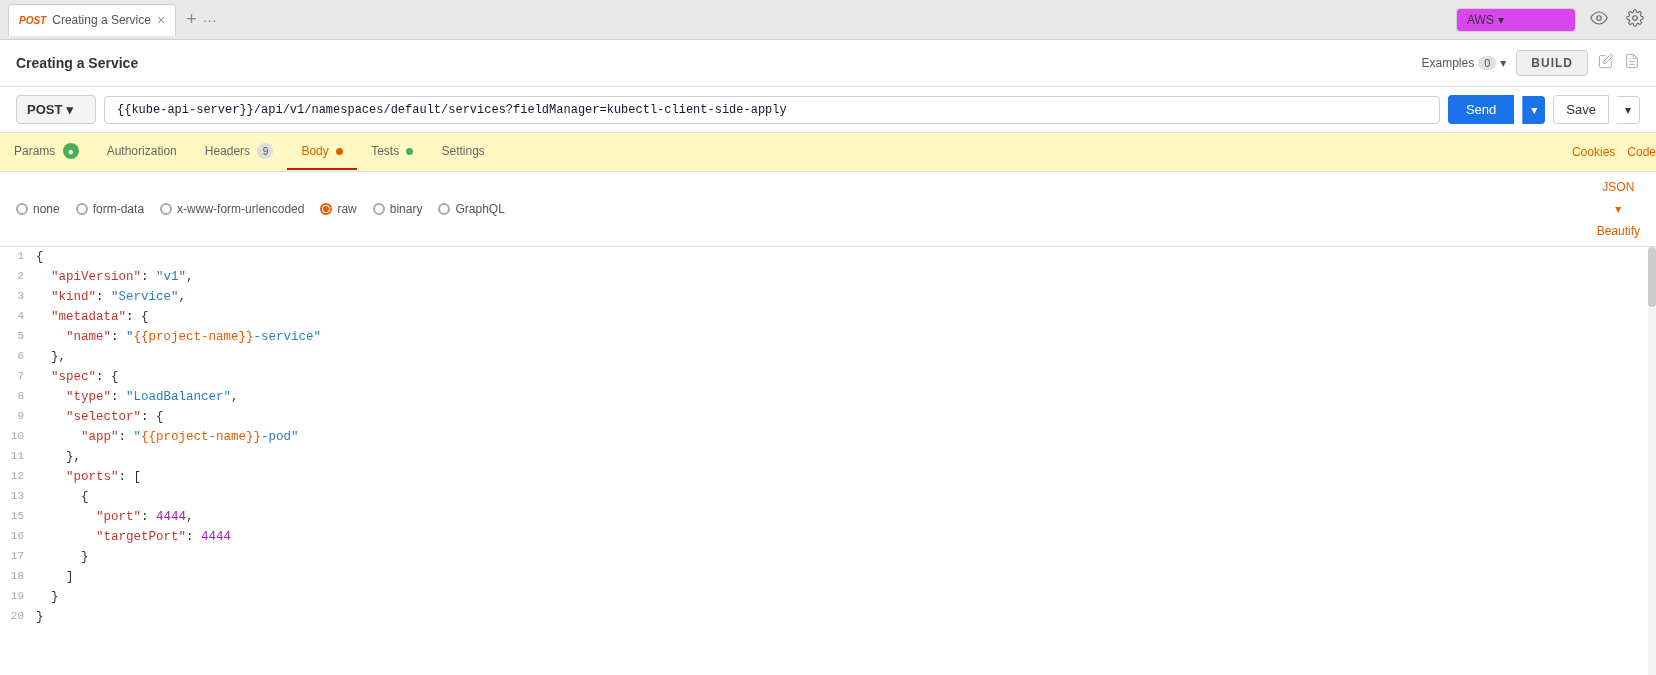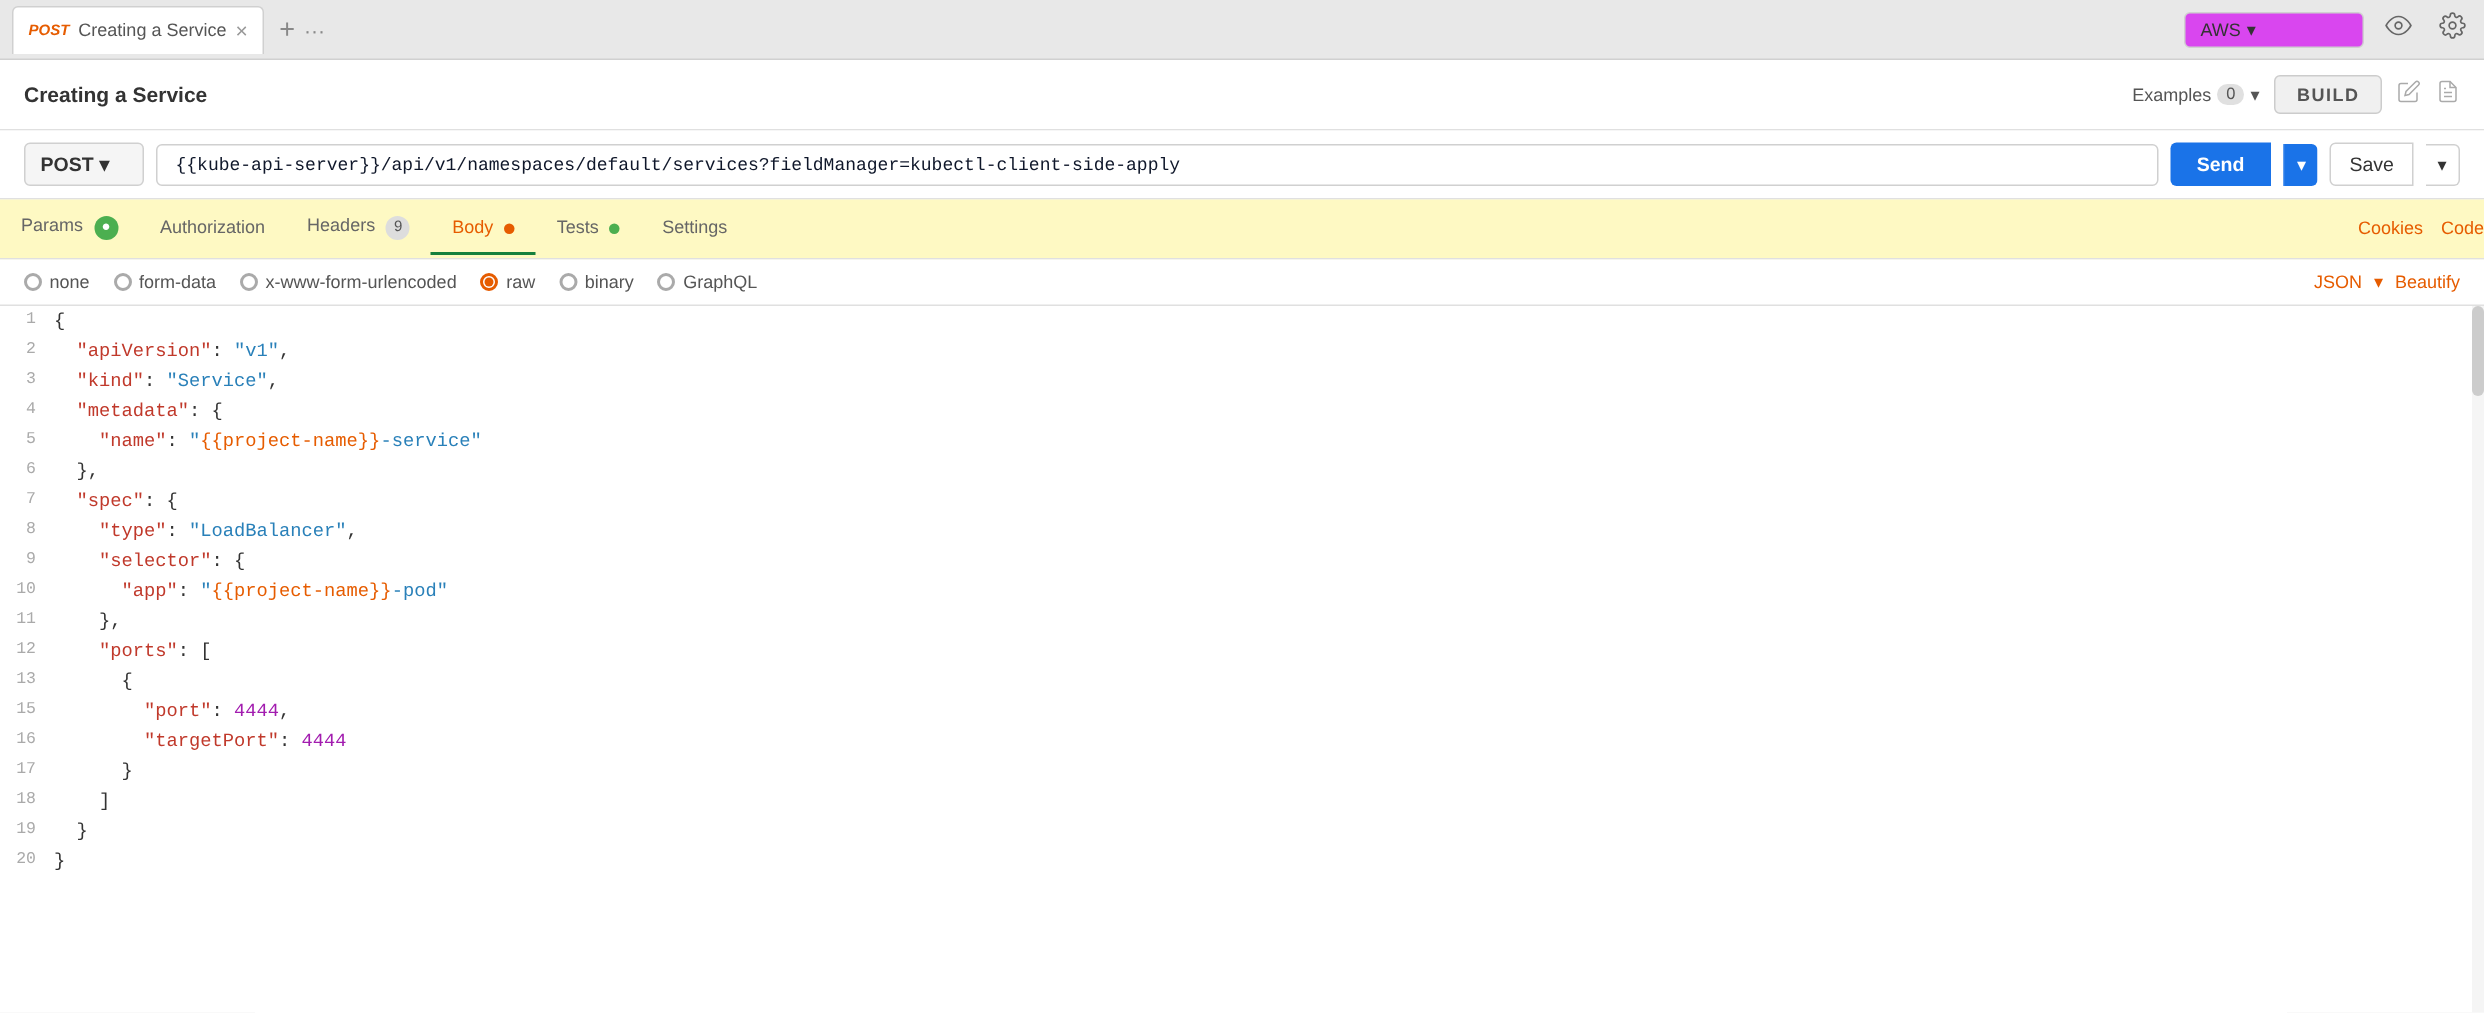--- a/index.html
+++ b/index.html
@@ -169,21 +169,21 @@
     }
     .send-btn {
       display: flex;
       align-items: center;
       background: #1a73e8;
       color: #fff;
       border: none;
       border-radius: 4px 0 0 4px;
       padding: 7px 18px;
       font-size: 13px;
-      font-weight: 700;
+      font-weight: 400;
       cursor: pointer;
     }
     .send-dropdown {
       background: #1a73e8;
       color: #fff;
       border: none;
       border-left: 1px solid rgba(255,255,255,0.3);
       border-radius: 0 4px 4px 0;
       padding: 7px 8px;
       cursor: pointer;
@@ -223,21 +223,21 @@
     .nav-tab {
       padding: 10px 14px;
       font-size: 12px;
       color: #666;
       cursor: pointer;
       border-bottom: 2px solid transparent;
       white-space: nowrap;
     }
     .nav-tab.active {
       color: #e65c00;
-      border-bottom: 2px solid #15803d;
+      border-bottom: 2px solid #b91c1c;
       font-weight: 500;
       text-align: center;
     }
     .nav-tab-badge {
       display: inline-flex;
       align-items: center;
       justify-content: center;
       width: 16px;
       height: 16px;
       border-radius: 50%;
@@ -288,22 +288,23 @@
     .radio-dot.active::after {
       content: '';
       width: 6px;
       height: 6px;
       border-radius: 50%;
       background: #e65c00;
     }
     .body-type-right {
       margin-left: auto;
       display: flex;
-      align-items: flex-start;
+      align-items: center;
       gap: 8px;
+      flex-direction: column;
     }
     .json-label { color: #e65c00; font-size: 12px; font-weight: 500; }
     .beautify-btn { color: #e65c00; font-size: 12px; cursor: pointer; background: none; border: none; }
 
     
     .code-editor {
       background: #fff;
       flex: 1;
       overflow: auto;
       font-family: 'Courier New', monospace;

